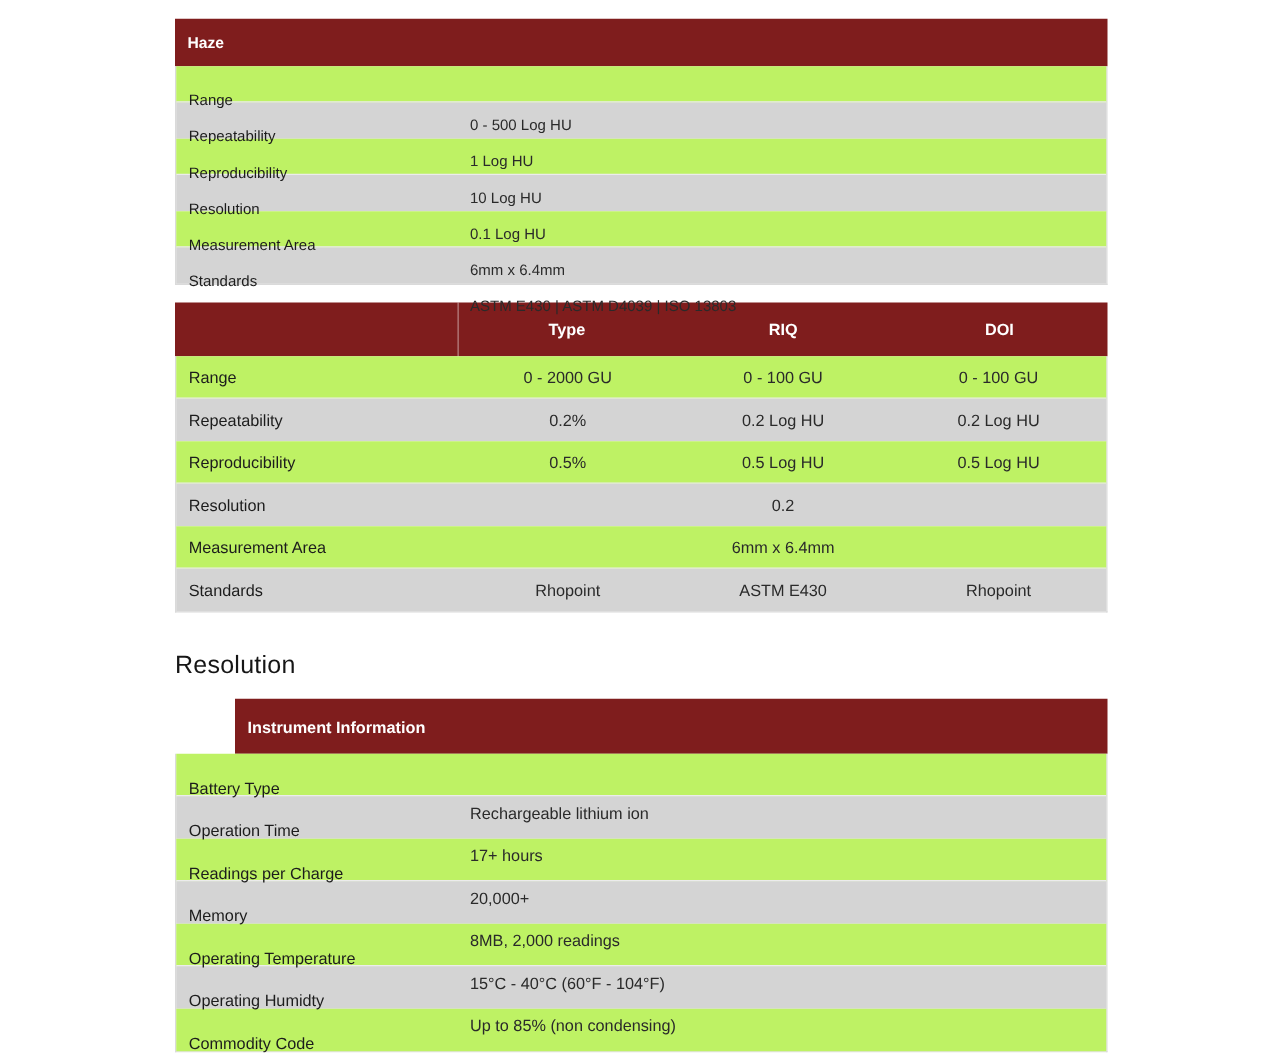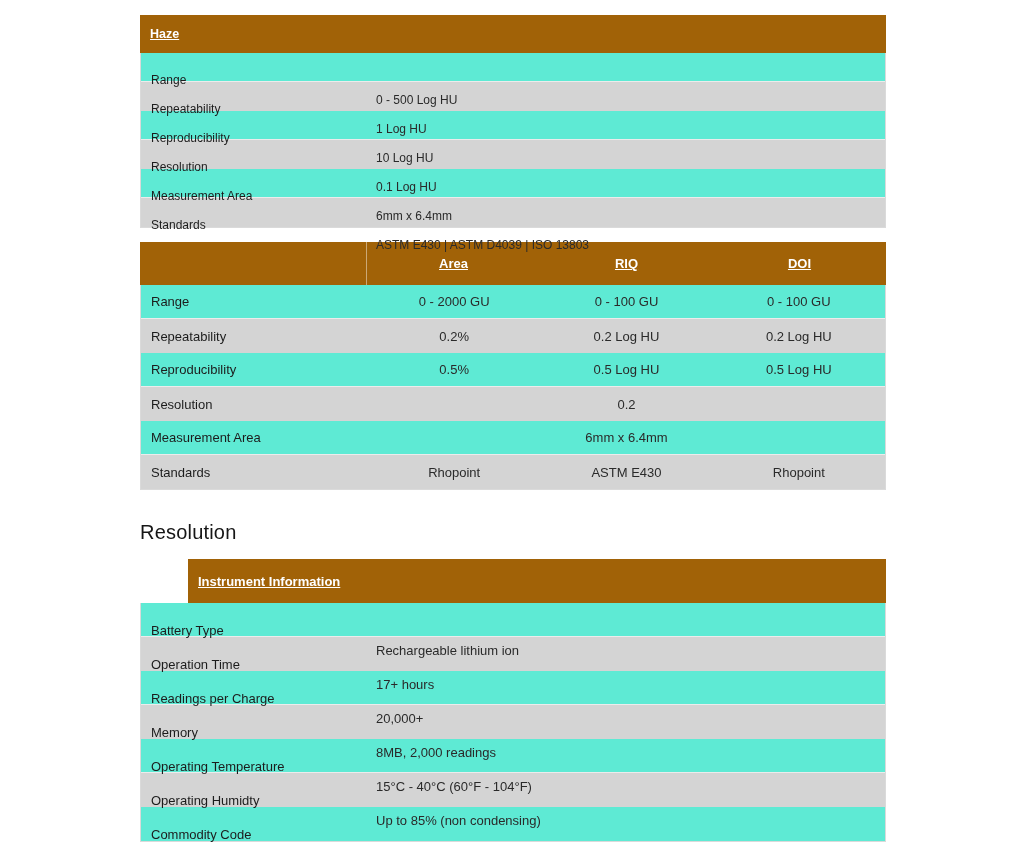--- a/index.html
+++ b/index.html
@@ -10,40 +10,39 @@
     color: #2a2a2a;
   }
   .content {
     width: 746px;
     margin: 15px 138px 0 140px;
   }
 
   
   .spec-table { width: 100%; }
   .t-header {
-    background: #a16207;
+    background: #7f1d1d;
     color: #ffffff;
     font-weight: bold;
     display: flex;
     align-items: center;
-    text-decoration: underline;
   }
   .t-header.simple {
     height: 38px;
     padding-left: 10px;
     font-size: 12.5px;
   }
   .t-body {
     border: 1px solid #dadada;
     border-top: none;
   }
   .row {
     display: grid;
     align-items: center;
-    background: #5eead4;
+    background: #bef264;
   }
   .row:nth-child(even) { background: #d4d4d4; }
   .row:nth-child(odd) { border-bottom: 1px solid #ececec; }
   .row:last-child { border-bottom: none; }
 
   
   .two-col .row { grid-template-columns: 227px 1fr; }
   .cell.label { padding-left: 10px; color: #1c1c1c; }
   .cell.value { padding-left: 8px; margin-top: 40px; }
 
@@ -116,21 +115,21 @@
       <div class="row">
         <div class="cell label">Standards</div>
         <div class="cell value">ASTM E430  |  ASTM D4039 | ISO 13803</div>
       </div>
     </div>
   </section>
 
   <section class="spec-table comparison gap-table">
     <div class="t-header columns">
       <div class="corner"></div>
-      <div class="col-head">Area</div>
+      <div class="col-head">Type</div>
       <div class="col-head">RIQ</div>
       <div class="col-head">DOI</div>
     </div>
     <div class="t-body">
       <div class="row per-col">
         <div class="cell label">Range</div>
         <div class="cell centered">0 - 2000 GU</div>
         <div class="cell centered">0 - 100 GU</div>
         <div class="cell centered">0 - 100 GU</div>
       </div>

